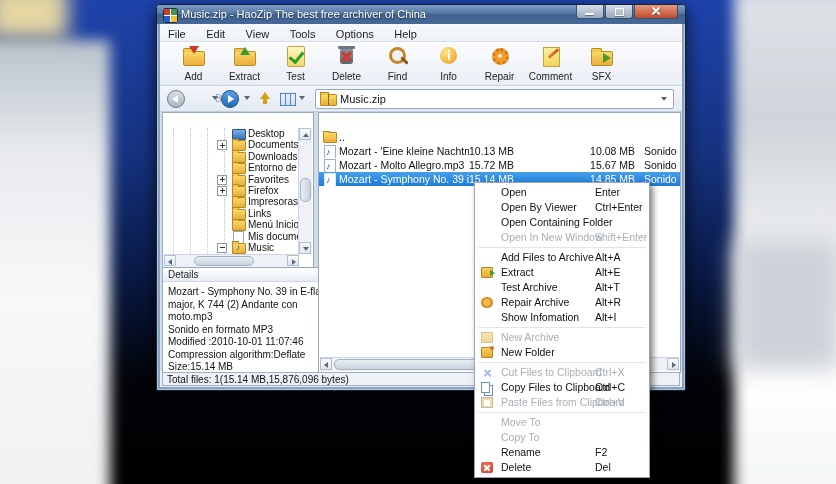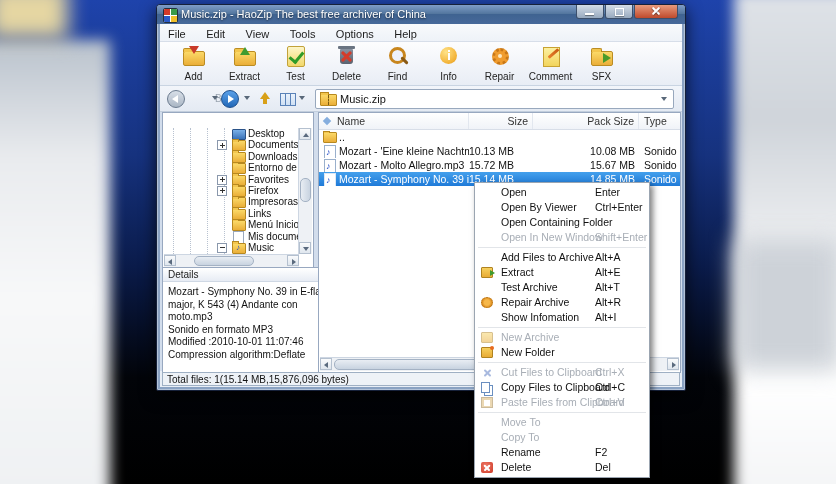--- a/index.html
+++ b/index.html
@@ -359,36 +359,31 @@
           </div>
         </div>
 
         <div class="panel dpanel">
           <div class="phead">
             <span>Details</span>
             <span class="phdrop"></span>
           </div>
           <div class="dbody">
             <div class="dline">Mozart - Symphony No. 39 in E-flat</div>
-            <div class="dline">major, K 543 (4) Andante con</div>
+            <div class="dline">major, K 744 (2) Andante con</div>
             <div class="dline">moto.mp3</div>
             <div class="dline">Sonido en formato MP3</div>
             <div class="dline"></div>
             <div class="dline">Modified :2010-10-01 11:07:46</div>
             <div class="dline">Compression algorithm:Deflate</div>
+            <div class="dline">Size:15.14 MB</div>
           </div>
         </div>
 
         <div class="panel flist">
-          <div class="lhead">
-            <div class="hc name"><span class="sortd"></span><span>Name</span></div>
-            <div class="hc size"><span>Size</span></div>
-            <div class="hc pack"><span>Pack Size</span></div>
-            <div class="hc type"><span>Type</span></div>
-          </div>
           <div class="lrows">
             <div class="lrow">
               <div class="c name"><span class="rowfold"></span><span>..</span></div>
               <div class="c size"></div>
               <div class="c pack"></div>
               <div class="c type"></div>
             </div>
             <div class="lrow">
               <div class="c name"><span class="noteic"></span><span>Mozart - 'Eine kleine Nachtmus...</span></div>
               <div class="c size">10.13 MB</div>

